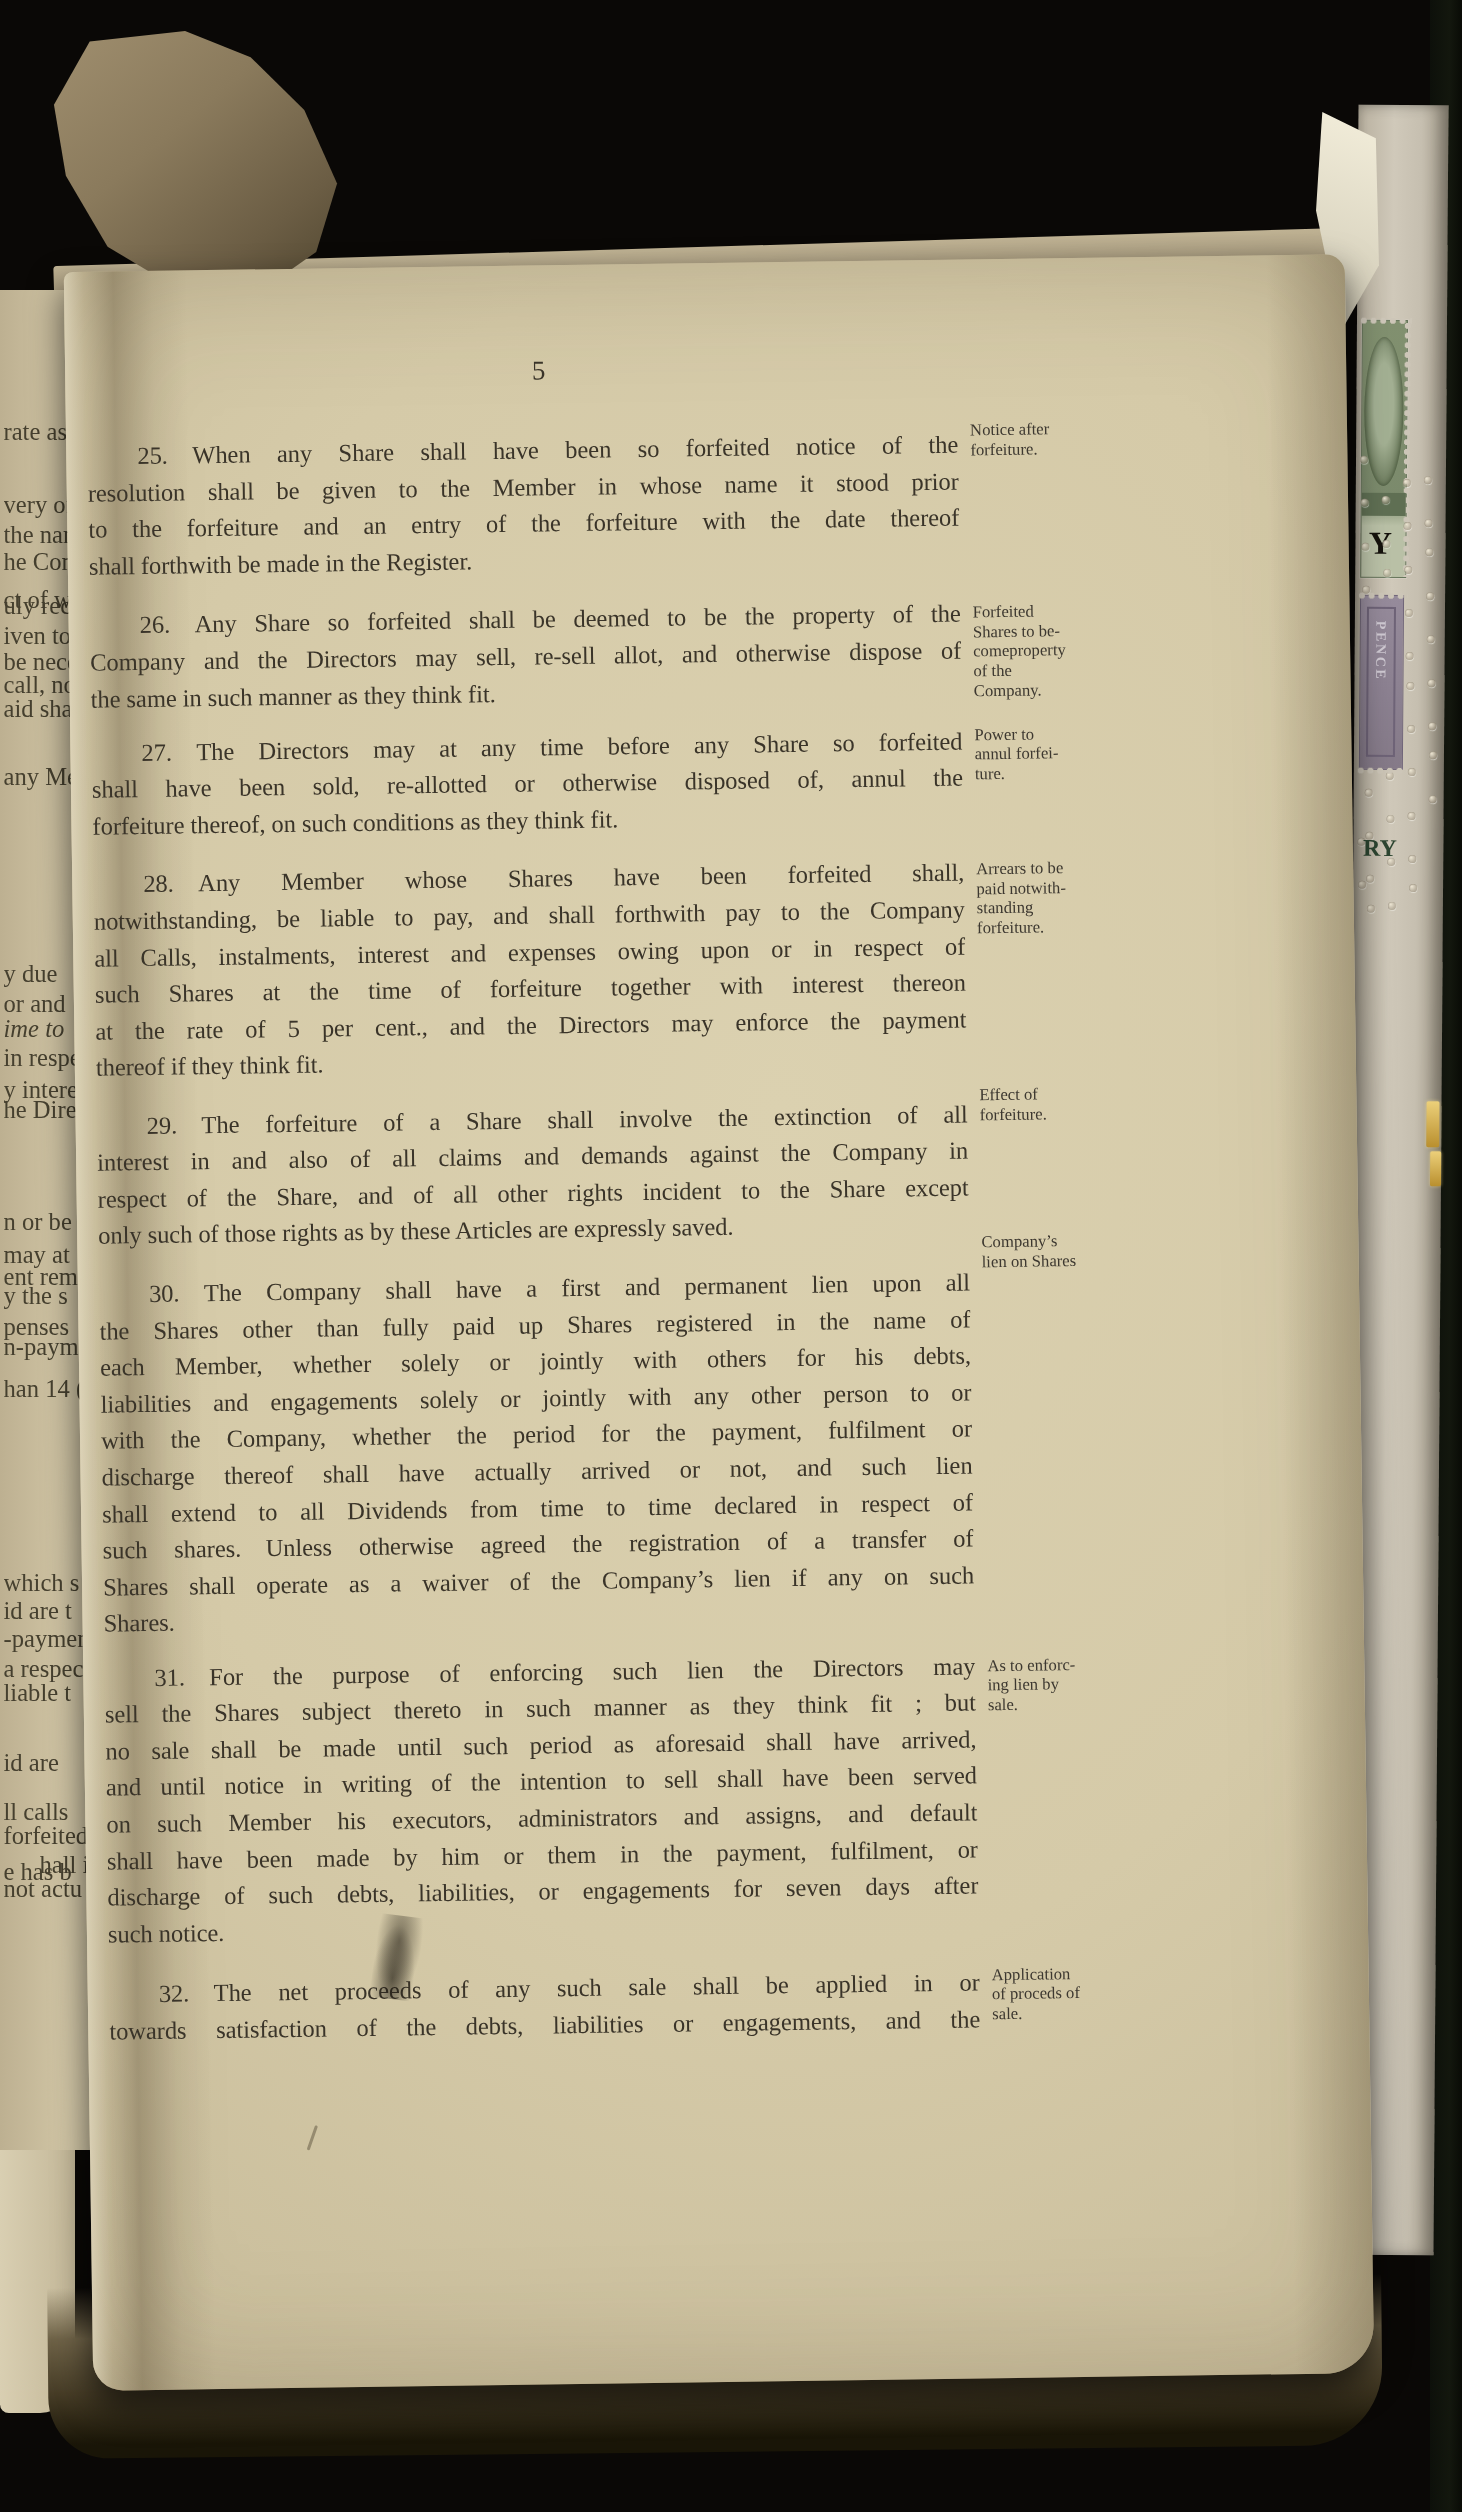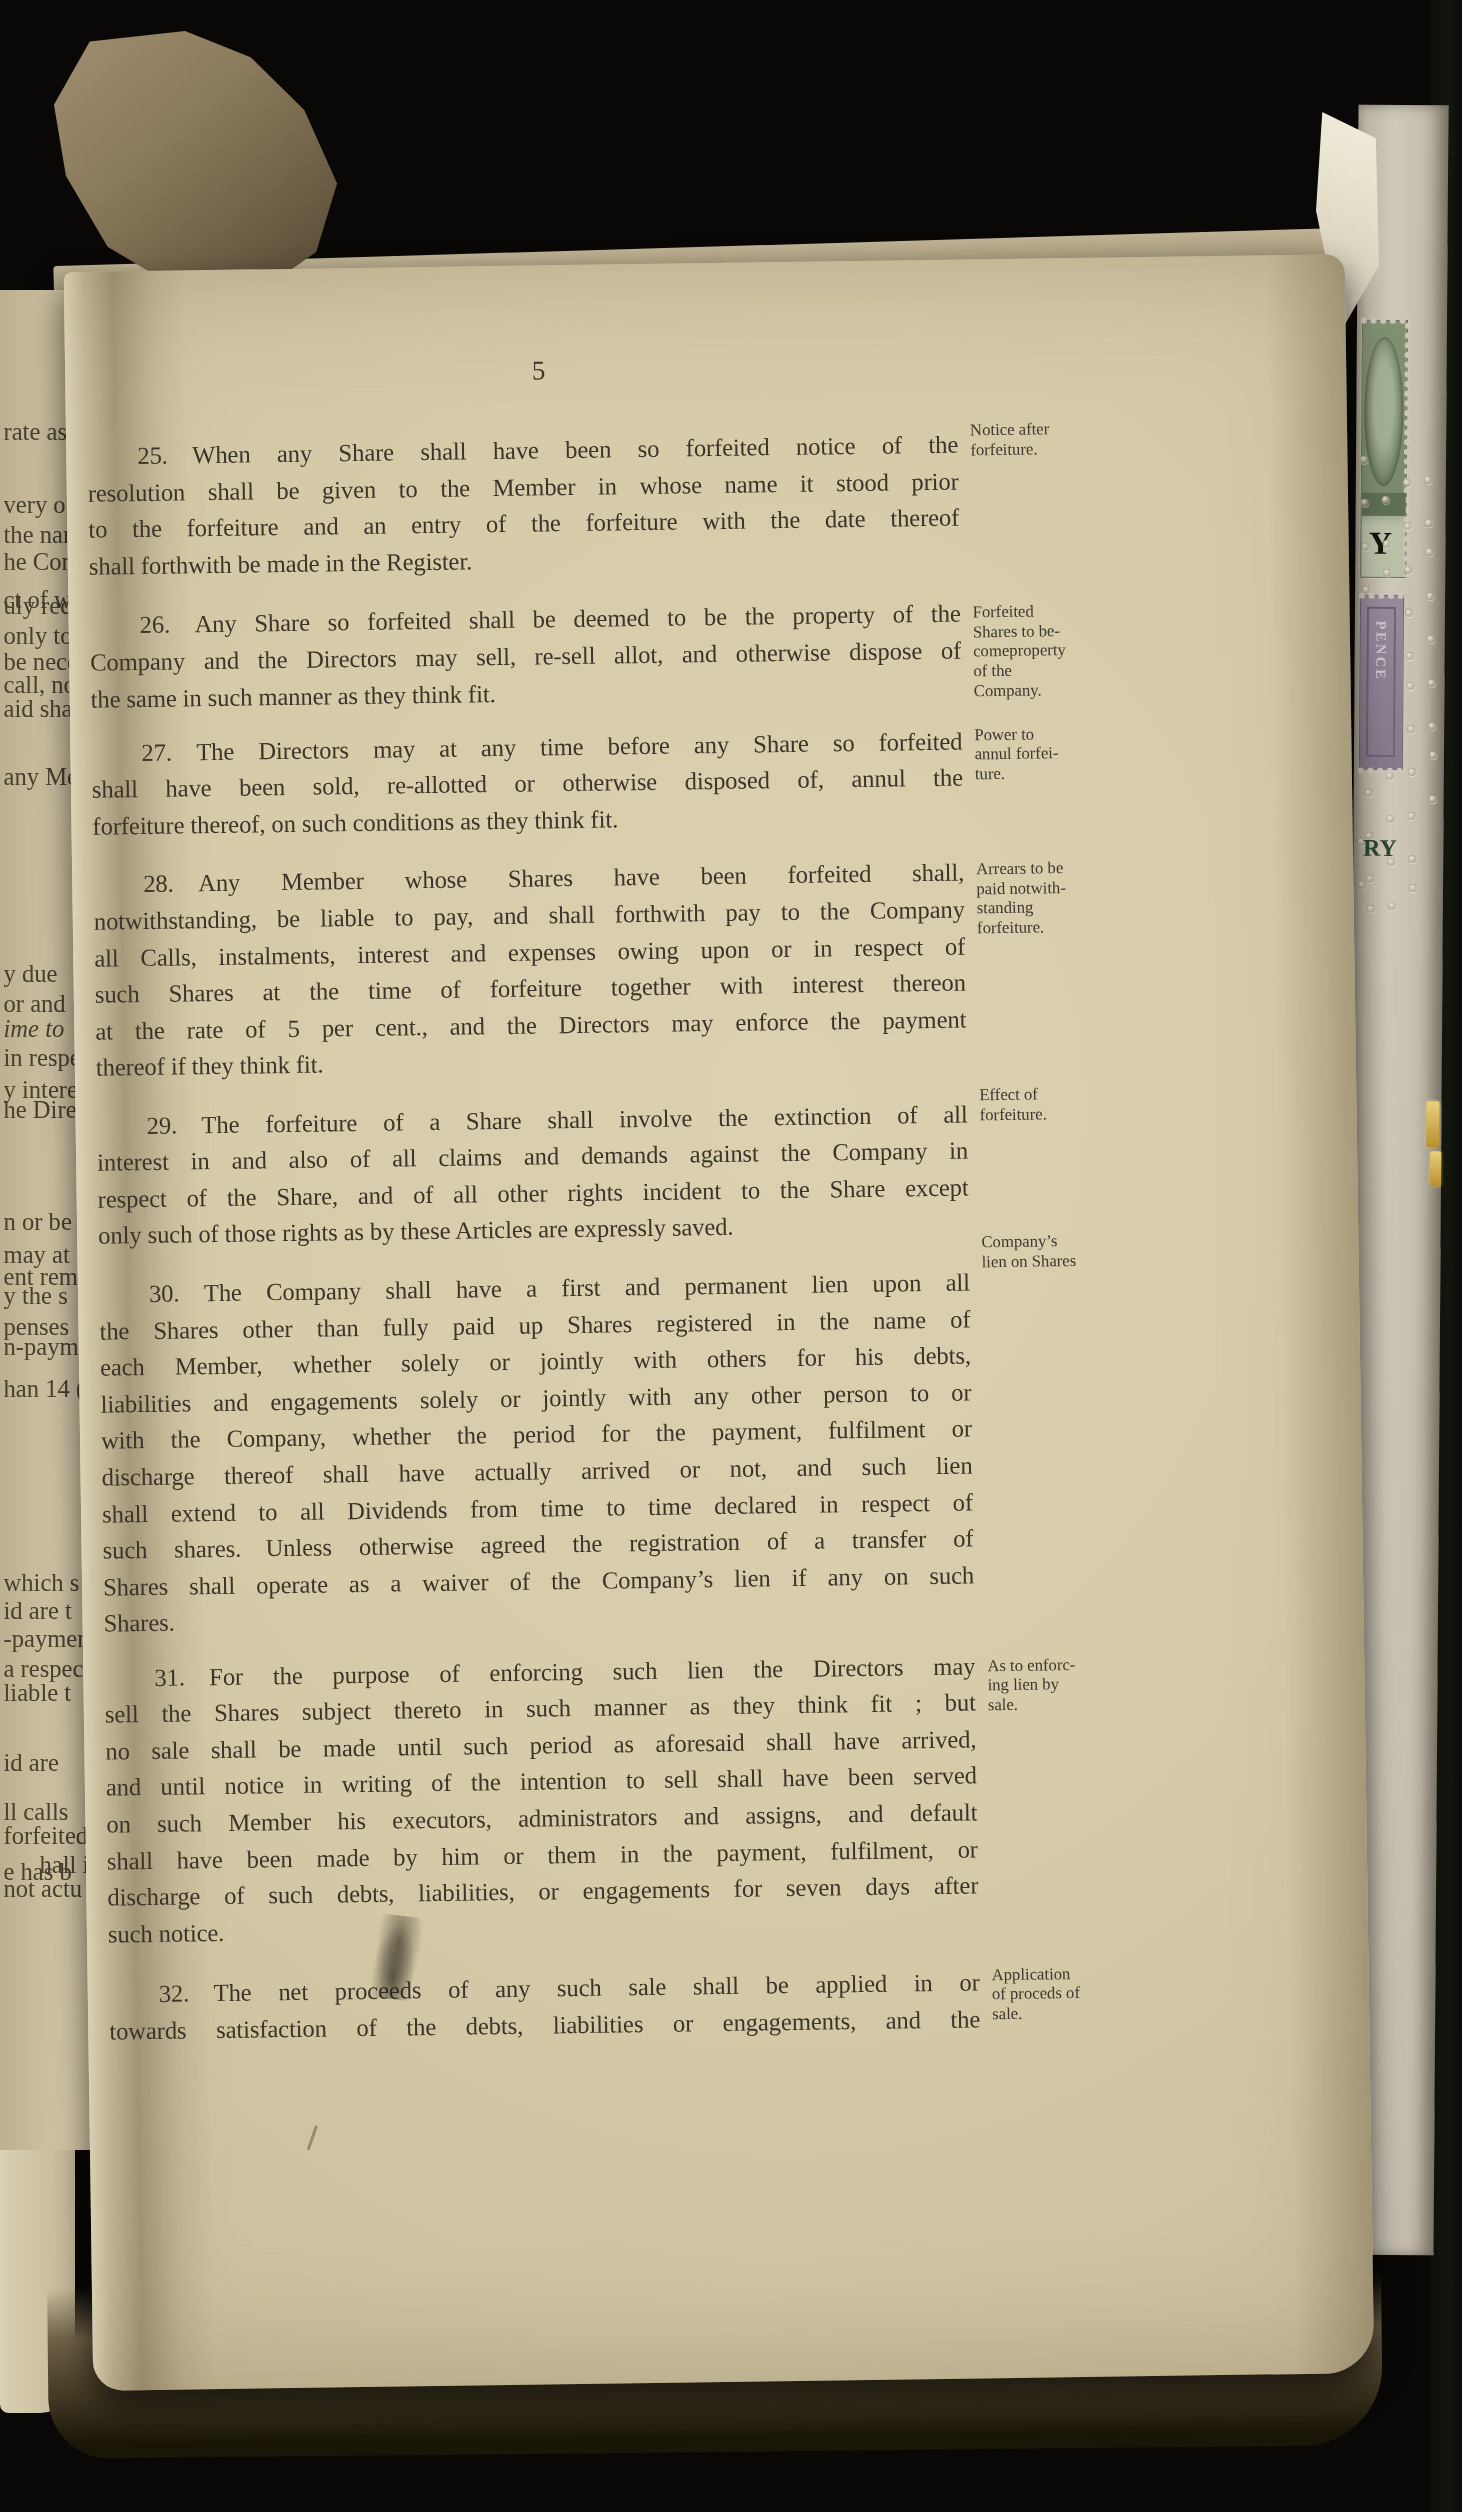--- a/index.html
+++ b/index.html
@@ -161,21 +161,21 @@
   <div class="bottom-strip"></div>
 
   <div class="prev-page">
     <div id="frags">
         <div class="frag" style="top: 128px;">rate as</div>
         <div class="frag" style="top: 201px;">very of</div>
         <div class="frag" style="top: 231px;">the nam</div>
         <div class="frag" style="top: 258px;">he Comp</div>
         <div class="frag" style="top: 296px;">ct of w</div>
         <div class="frag" style="top: 302px;">uly reco</div>
-        <div class="frag" style="top: 332px;">only to</div>
+        <div class="frag" style="top: 332px;">iven to</div>
         <div class="frag" style="top: 358px;">be neces</div>
         <div class="frag" style="top: 381px;">call, nor</div>
         <div class="frag" style="top: 405px;">aid shal</div>
         <div class="frag" style="top: 473px;">any Mer</div>
         <div class="frag" style="top: 670px;">y due</div>
         <div class="frag" style="top: 700px;">or and</div>
         <div class="frag" style="top: 725px; font-style: italic;">ime to</div>
         <div class="frag" style="top: 754px;">in respe</div>
         <div class="frag" style="top: 786px;">y interes</div>
         <div class="frag" style="top: 806px;">he Direc</div>

